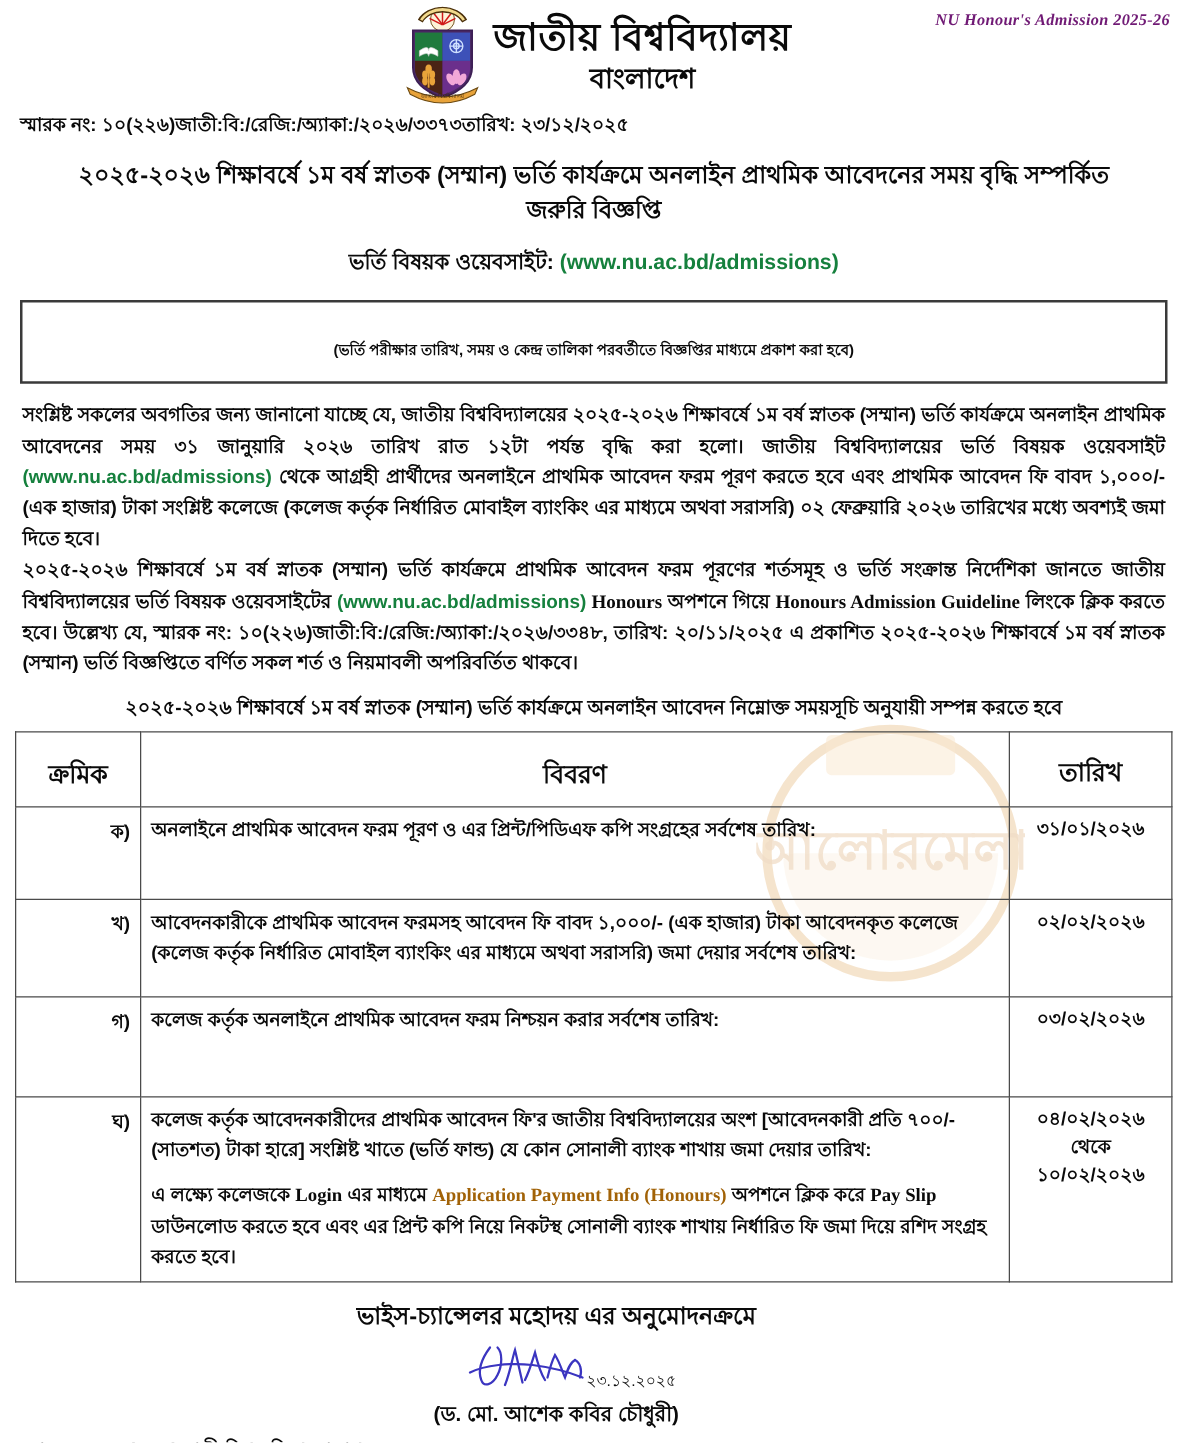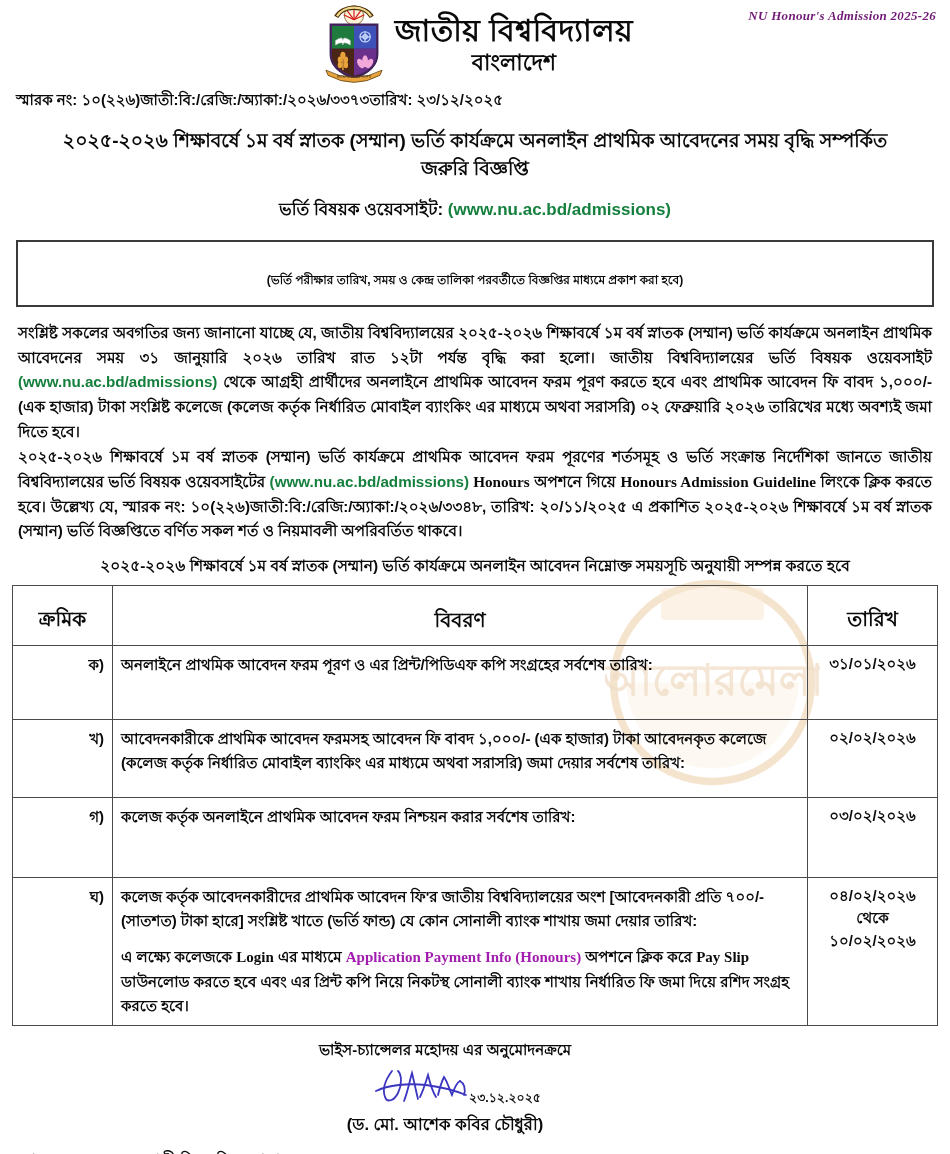--- a/index.html
+++ b/index.html
@@ -161,34 +161,34 @@
     padding: 18px 4px 8px 4px;
     font-size: 20px;
   }
   .col-sl   { width: 100px; text-align: right; padding-right: 12px; }
   .col-desc { width: auto; line-height: 1.62; }
   .col-date { width: 130px; text-align: center; line-height: 1.5; }
   td.col-sl { text-align: right; }
   .rowtall-a { height: 74px; }
   .rowtall-b { height: 78px; }
   .rowtall-c { height: 80px; }
-  .linkblue { color: #a21caf; }
+  .linkblue { color: #a16207; }
   .pad-en {
     font-family: "Liberation Serif", "DejaVu Serif", serif;
   }
   .second-para { margin-top: 12px; display: block; }
 
   
   .signblock {
     margin-top: 12px;
     text-align: center;
     padding-right: 60px;
   }
   .approval {
-    font-size: 15px;
+    font-size: 19px;
     font-weight: 700;
   }
   .sigwrap {
     position: relative;
     height: 46px;
     margin-top: 2px;
   }
   .sigwrap svg {
     position: absolute;
     left: 50%;
@@ -196,21 +196,21 @@
     top: 0;
     width: 150px;
     height: 44px;
   }
   .sigdate {
     position: absolute;
     left: 50%;
     transform: translateX(24px);
     top: 24px;
     font-size: 12.5px;
-    font-weight: 700;
+    font-weight: 400;
     color: #101010;
   }
   .signame {
     font-size: 16.5px;
     font-weight: 700;
     margin-top: 1px;
   }
   .cutoff {
     position: absolute;
     left: 18px;

